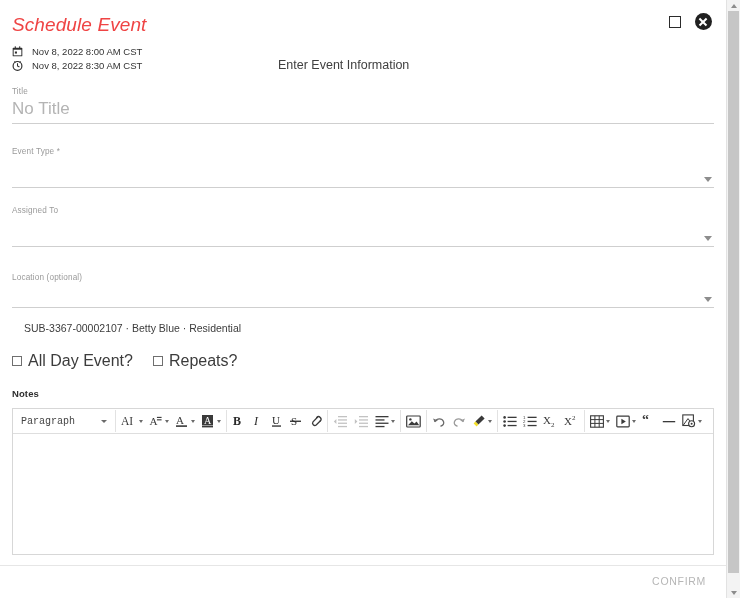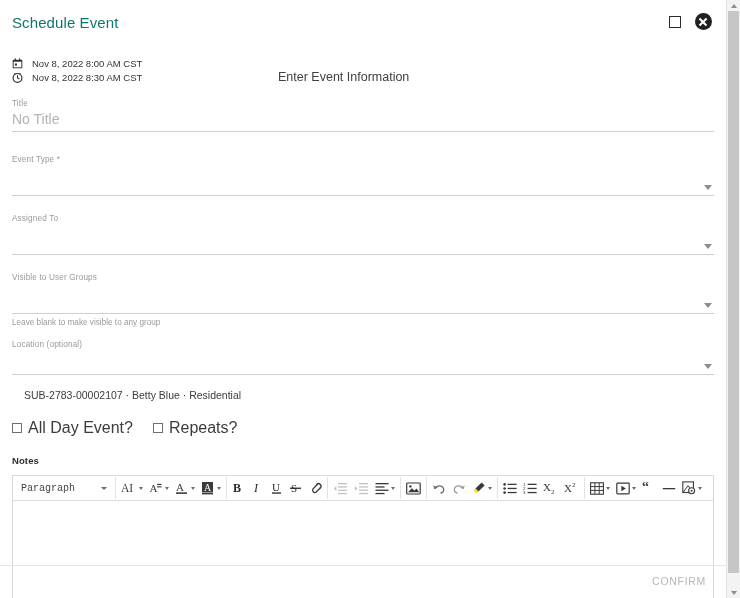--- a/index.html
+++ b/index.html
@@ -27,23 +27,24 @@
 
   
   .header {
     position: relative;
     height: 36px;
   }
   .dialog-title {
     position: absolute;
     left: 12px;
     top: 14px;
-    font-size: 15px;
-    color: #0f766e;
+    font-size: 19px;
+    color: #ef4444;
     letter-spacing: .1px;
+    font-style: italic;
   }
   .header-actions {
     position: absolute;
     right: 14px;
     top: 13px;
     display: flex;
     align-items: center;
     gap: 14px;
   }
   .icon-maximize {
@@ -66,21 +67,21 @@
     width: 10px; height: 1.8px;
     background: #fff;
   }
   .icon-close::before { transform: rotate(45deg); }
   .icon-close::after  { transform: rotate(-45deg); }
 
   
   .meta {
     position: relative;
     height: 30px;
-    margin-top: 14px;
+    margin-top: 2px;
   }
   .meta-row {
     position: absolute;
     left: 12px;
     display: flex;
     align-items: center;
     gap: 9px;
     font-size: 9.5px;
     color: #333;
     white-space: nowrap;
@@ -107,21 +108,21 @@
     letter-spacing: .15px;
     line-height: 11px;
   }
   .field-input {
     width: 100%;
     box-sizing: border-box;
     border: none;
     border-bottom: 1px solid #cfcfcf;
     background: transparent;
     font-family: "Liberation Sans", sans-serif;
-    font-size: 14px;
+    font-size: 17px;
     color: #333;
     padding: 2px 0 4px 0;
     outline: none;
   }
   .field-input::placeholder { color: #b4b4b4; }
 
   .select-line {
     position: relative;
     height: 24px;
     border-bottom: 1px solid #cfcfcf;
@@ -370,39 +371,32 @@
 
     <div class="field">
       <div class="field-label">Assigned To</div>
       <div class="select-line tall">
         <span class="caret"></span>
       </div>
     </div>
 
     <div class="spacer-md"></div>
 
-    <div class="field">
-      <div class="field-label">Visible to User Groups</div>
-      <div class="select-line tall">
-        <span class="caret"></span>
-      </div>
-      <div class="helper">Leave blank to make visible to any group</div>
-    </div>
 
     <div class="spacer-sm"></div>
 
     <div class="field">
       <div class="field-label">Location (optional)</div>
       <div class="select-line">
         <span class="caret"></span>
       </div>
     </div>
 
     <div style="margin-top:14px;">
-      <div class="subscriber-value">SUB-2783-00002107 · Betty Blue · Residential</div>
+      <div class="subscriber-value">SUB-3367-00002107 · Betty Blue · Residential</div>
     </div>
 
     <div class="checkbox-row">
       <span class="cb-group">
         <span class="cb-box"></span>
         <span class="cb-label">All Day Event?</span>
       </span>
       <span class="cb-group">
         <span class="cb-box"></span>
         <span class="cb-label">Repeats?</span>

